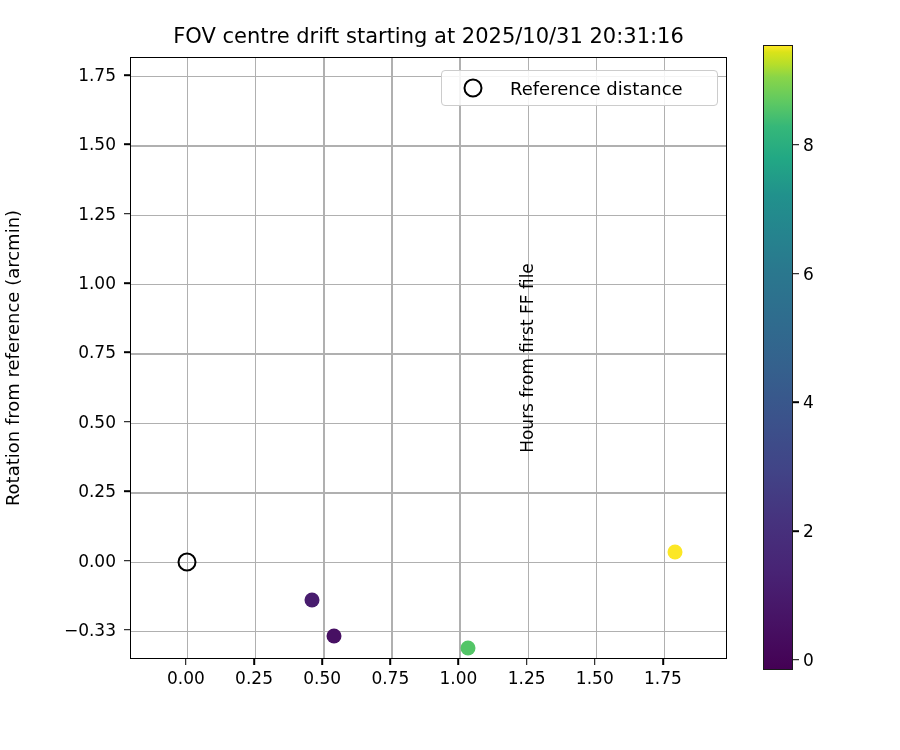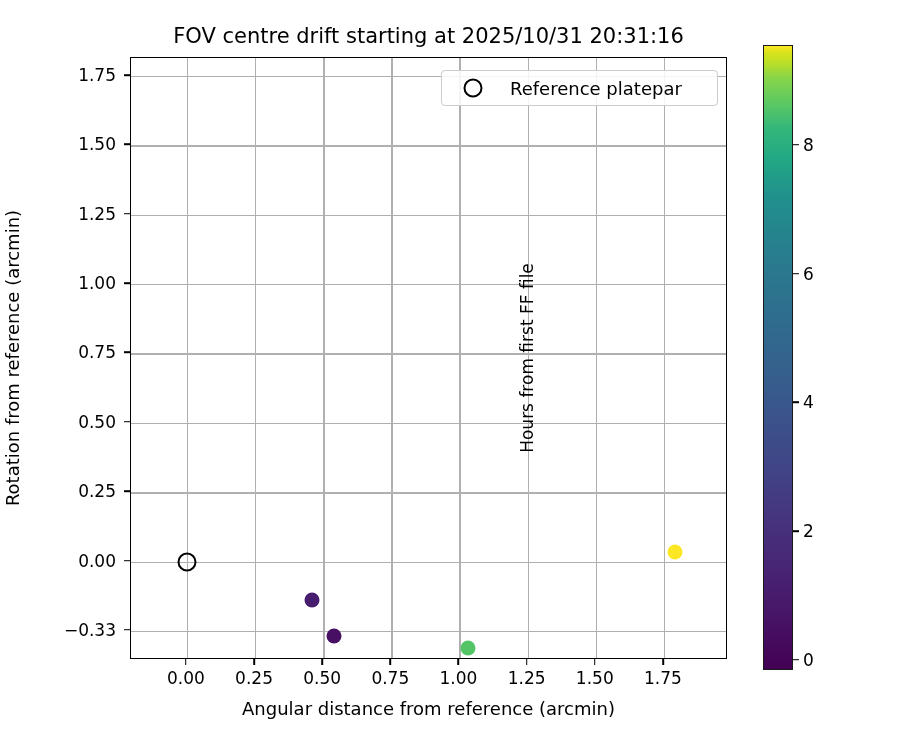--- a/index.html
+++ b/index.html
@@ -275,26 +275,25 @@
       <div class="tick-y" style="top: 283.097px;"></div>
       <div class="ticklabel-y" style="top: 283.097px;">1.00</div>
       <div class="tick-y" style="top: 213.742px;"></div>
       <div class="ticklabel-y" style="top: 213.742px;">1.25</div>
       <div class="tick-y" style="top: 144.387px;"></div>
       <div class="ticklabel-y" style="top: 144.387px;">1.50</div>
       <div class="tick-y" style="top: 75.0323px;"></div>
       <div class="ticklabel-y" style="top: 75.0323px;">1.75</div>
     </div>
 
-  <div id="xlabel">Angular distance from reference (arcmin)</div>
   <div id="ylabel">Rotation from reference (arcmin)</div>
 
   <div id="legend">
     <span id="legend-marker"></span>
-    <span id="legend-label">Reference platepar</span>
+    <span id="legend-label">Reference distance</span>
   </div>
 
   <div id="colorbar"></div>
   <div id="colorbar-ticks">
       <div class="cb-tick" style="top: 659.701px;"></div>
       <div class="cb-ticklabel" style="top: 659.701px;">0</div>
       <div class="cb-tick" style="top: 530.968px;"></div>
       <div class="cb-ticklabel" style="top: 530.968px;">2</div>
       <div class="cb-tick" style="top: 402.235px;"></div>
       <div class="cb-ticklabel" style="top: 402.235px;">4</div>

